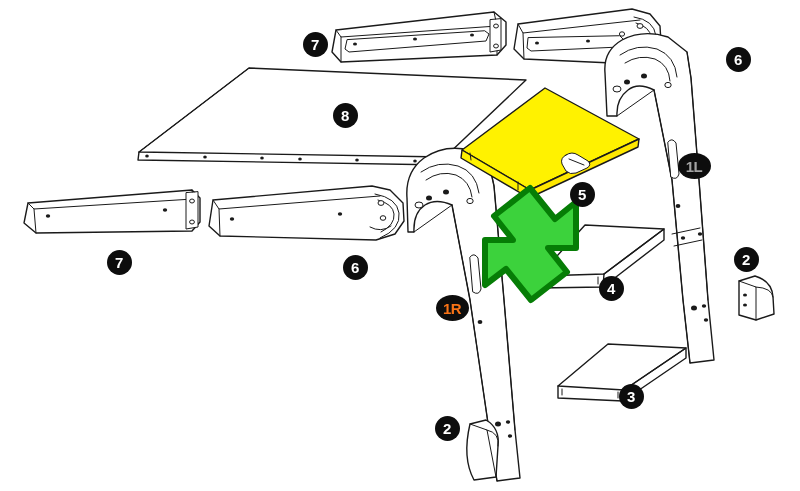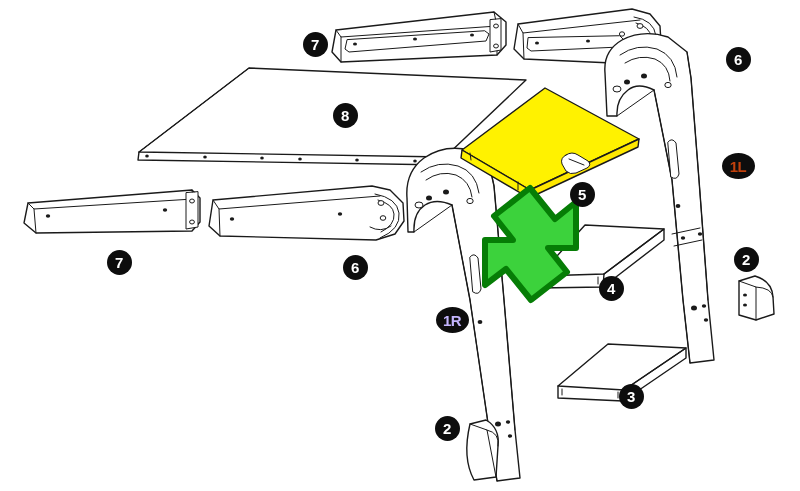--- a/index.html
+++ b/index.html
@@ -192,24 +192,24 @@
                L512 240 L493 216 L529 188 L554 219 Z" transform="rotate(180 530 244)" fill="#3cd23c" stroke="#067d06" stroke-width="6" stroke-linejoin="round"></path>
     </g>
 
   </svg>
 
 
   <div id="callout-layer">
       <div class="callout c1" style="left: 315px; top: 44px; background: rgb(13, 13, 13); color: rgb(255, 255, 255);">7</div>
       <div class="callout c1" style="left: 738px; top: 59px; background: rgb(13, 13, 13); color: rgb(255, 255, 255);">6</div>
       <div class="callout c1" style="left: 345px; top: 115px; background: rgb(13, 13, 13); color: rgb(255, 255, 255);">8</div>
-      <div class="callout c2" style="left: 738px; top: 166px; background: rgb(13, 13, 13); color: #c2410c;">1L</div>
+      <div class="callout c2" style="left: 694px; top: 166px; background: rgb(13, 13, 13); color: #a3a3a3;">1L</div>
       <div class="callout c1" style="left: 582px; top: 194px; background: rgb(13, 13, 13); color: rgb(255, 255, 255);">5</div>
       <div class="callout c1" style="left: 119px; top: 262px; background: rgb(13, 13, 13); color: rgb(255, 255, 255);">7</div>
       <div class="callout c1" style="left: 355px; top: 267px; background: rgb(13, 13, 13); color: rgb(255, 255, 255);">6</div>
       <div class="callout c1" style="left: 746px; top: 259px; background: rgb(13, 13, 13); color: rgb(255, 255, 255);">2</div>
       <div class="callout c1" style="left: 611px; top: 288px; background: rgb(13, 13, 13); color: rgb(255, 255, 255);">4</div>
-      <div class="callout c2" style="left: 452px; top: 320px; background: rgb(13, 13, 13); color: #c4b5fd;">1R</div>
+      <div class="callout c2" style="left: 452px; top: 308px; background: rgb(13, 13, 13); color: #f97316;">1R</div>
       <div class="callout c1" style="left: 631px; top: 396px; background: rgb(13, 13, 13); color: rgb(255, 255, 255);">3</div>
       <div class="callout c1" style="left: 447px; top: 428px; background: rgb(13, 13, 13); color: rgb(255, 255, 255);">2</div>
     </div>
 
 </div>
 
 </body></html>

